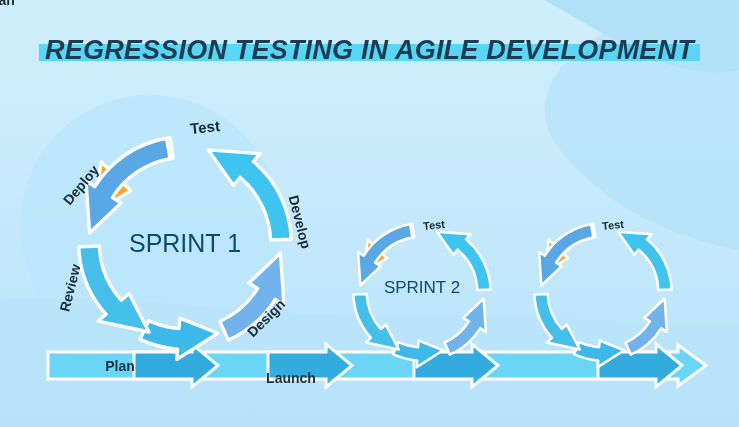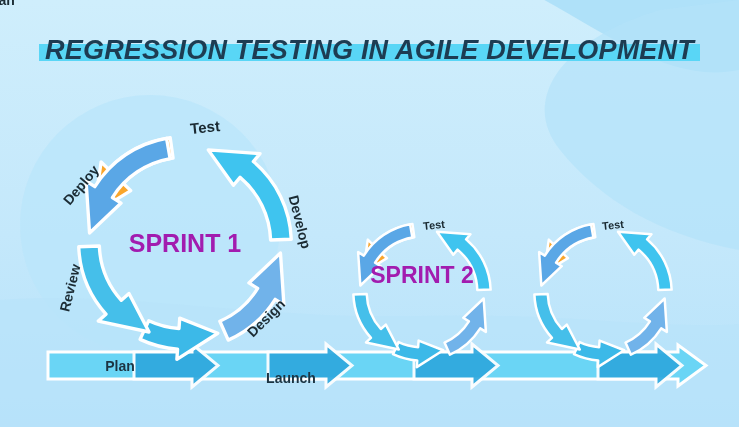--- a/index.html
+++ b/index.html
@@ -54,22 +54,22 @@
     color: #1d3c52;
     white-space: nowrap;
     line-height: 1.05;
   }
 
   
   .stage { position: absolute; inset: 0; z-index: 4; }
 
   .sprint-label {
     position: absolute;
-    font-weight: bold;
-    color: #a21caf;
+    font-weight: normal;
+    color: #0c4a6e;
     white-space: nowrap;
     transform: translate(-50%, -50%);
     z-index: 5;
     pointer-events: none;
   }
 
   .arrow-label {
     position: absolute;
     font-weight: bold;
     color: #1b2b33;
@@ -224,20 +224,20 @@
   </svg>
 
   <div class="stage" id="text-layer">
       <div class="sprint-label" style="left: 185px; top: 243px; font-size: 25px;">SPRINT 1</div>
       <div class="arrow-label" style="left: 205px; top: 127px; font-size: 15px; transform: translate(-50%, -50%) rotate(-6deg);">Test</div>
       <div class="arrow-label" style="left: 300px; top: 222px; font-size: 14px; transform: translate(-50%, -50%) rotate(76deg);">Develop</div>
       <div class="arrow-label" style="left: 266px; top: 318px; font-size: 14px; transform: translate(-50%, -50%) rotate(-45deg);">Design</div>
       <div class="arrow-label" style="left: 0px; top: 0px; font-size: 14px; transform: translate(-50%, -50%) rotate(0deg);">Plan</div>
       <div class="arrow-label" style="left: 70px; top: 288px; font-size: 14px; transform: translate(-50%, -50%) rotate(-76deg);">Review</div>
       <div class="arrow-label" style="left: 81px; top: 185px; font-size: 14px; transform: translate(-50%, -50%) rotate(-50deg);">Deploy</div>
-      <div class="sprint-label" style="left: 422px; top: 275px; font-size: 23px;">SPRINT 2</div>
+      <div class="sprint-label" style="left: 422px; top: 288px; font-size: 17px;">SPRINT 2</div>
       <div class="arrow-label" style="left: 434px; top: 225px; font-size: 11px; transform: translate(-50%, -50%) rotate(-6deg);">Test</div>
       <div class="arrow-label" style="left: 613px; top: 225px; font-size: 11px; transform: translate(-50%, -50%) rotate(-6deg);">Test</div>
       <div class="baseline-label" style="left: 120px; top: 366px;">Plan</div>
       <div class="baseline-label" style="left: 291px; top: 378px;">Launch</div>
     </div>
 
 </div>
 
 </body></html>

